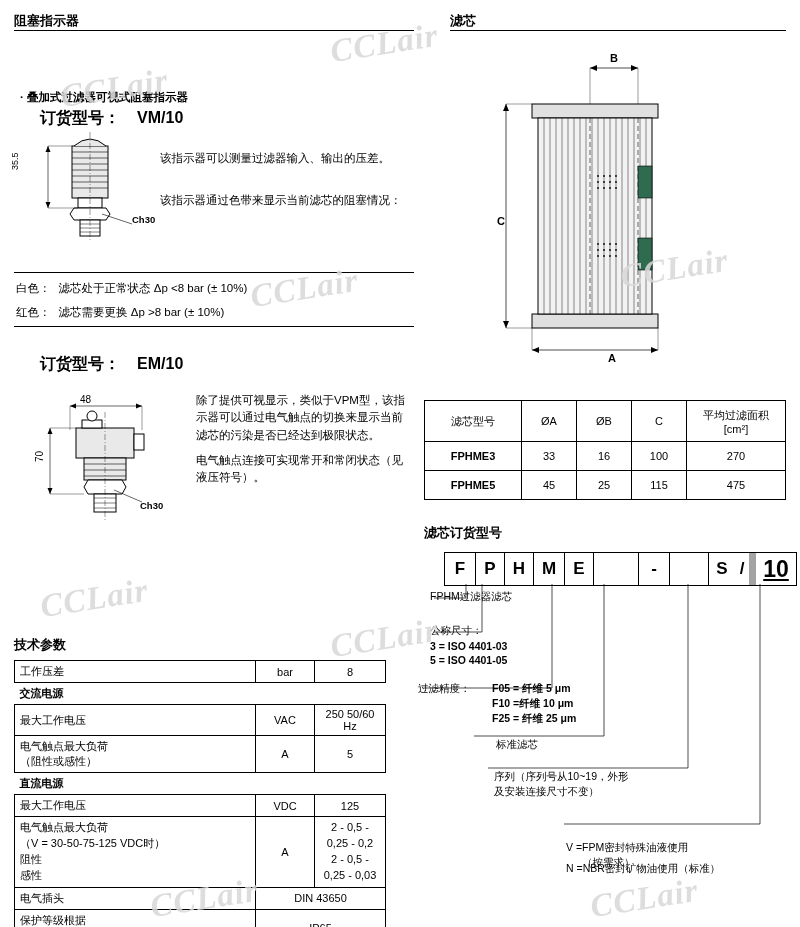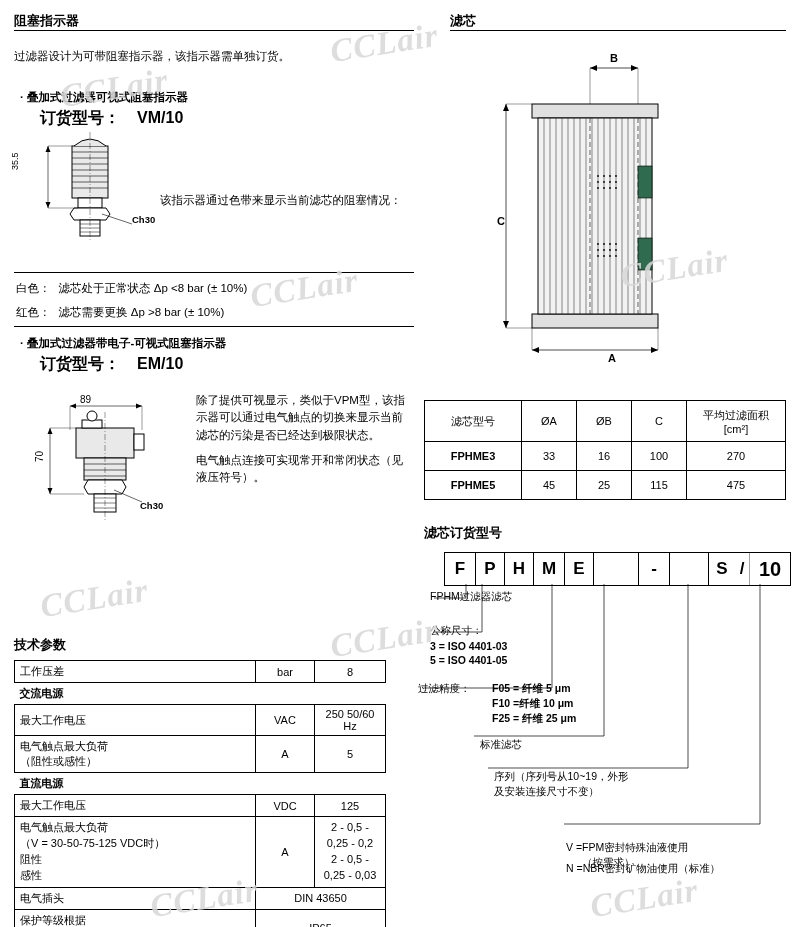--- a/index.html
+++ b/index.html
@@ -74,21 +74,20 @@
   <div class="wm" style="left:620px; top:250px;">CCLair</div>
   <div class="wm" style="left:250px; top:270px;">CCLair</div>
   <div class="wm" style="left:40px; top:580px;">CCLair</div>
   <div class="wm" style="left:330px; top:620px;">CCLair</div>
   <div class="wm" style="left:150px; top:880px;">CCLair</div>
   <div class="wm" style="left:590px; top:880px;">CCLair</div>
 
   <div class="abs h-title" style="left:14px; top:12px;">阻塞指示器</div>
   <div class="abs" style="left:14px; top:30px; width:400px; border-top:1px solid #000;"></div>
 
-  <div class="abs bodytext" style="left:14px; top:48px; width:400px;">过滤器设计为可带阻塞指示器，该指示器需单独订货。</div>
 
   <div class="abs bullet-title" style="left:20px; top:90px;">· 叠加式过滤器可视式阻塞指示器</div>
   <div class="abs" style="left:40px; top:108px;">
     <span class="code-label">订货型号：</span>
     <span class="code-label" style="margin-left:14px;">VM/10</span>
   </div>
 
   <div class="abs" style="left:14px; top:128px;">
     <svg width="160" height="120" viewBox="0 0 160 120">
 
@@ -124,32 +123,32 @@
       <polygon points="34,80 31.5,74 36.5,74" fill="#000"></polygon>
       <line x1="34" y1="18" x2="58" y2="18" stroke="#000" stroke-width="0.4"></line>
       <line x1="34" y1="80" x2="64" y2="80" stroke="#000" stroke-width="0.4"></line>
 
       <line x1="88" y1="86" x2="118" y2="96" stroke="#000" stroke-width="0.6"></line>
     </svg>
   </div>
   <div class="abs" style="left:10px; top:170px; font-size:9px; transform:rotate(-90deg); transform-origin:left top;">35.5</div>
   <div class="abs" style="left:132px; top:214px; font-size:9.5px; font-weight:bold;">Ch30</div>
 
+  <div class="abs bodytext" style="left:160px; top:150px; width:250px;">该指示器可以测量过滤器输入、输出的压差。</div>
   <div class="abs bodytext" style="left:160px; top:192px; width:250px;font-family:Liberation Serif, serif;">该指示器通过色带来显示当前滤芯的阻塞情况：</div>
 
   <div class="abs" style="left:14px; top:272px; width:400px; border-top:1px solid #000;"></div>
   <div class="abs bodytext" style="left:16px; top:280px;">
     <span>白色：</span><span style="margin-left:8px;">滤芯处于正常状态 Δp &lt;8 bar (± 10%)</span>
   </div>
   <div class="abs bodytext" style="left:16px; top:304px;">
     <span>红色：</span><span style="margin-left:8px;">滤芯需要更换 Δp &gt;8 bar (± 10%)</span>
   </div>
   <div class="abs" style="left:14px; top:326px; width:400px; border-top:1px solid #000;"></div>
 
-  <div class="abs bullet-title" style="left:20px; top:336px;">· 叠加式过滤器带电子-可视式阻塞指示器</div>
   <div class="abs" style="left:40px; top:354px;">
     <span class="code-label">订货型号：</span>
     <span class="code-label" style="margin-left:14px;">EM/10</span>
   </div>
 
   <div class="abs" style="left:14px; top:384px;">
     <svg width="190" height="160" viewBox="0 0 190 160">
 
       <line x1="56" y1="22" x2="128" y2="22" stroke="#000" stroke-width="0.6"></line>
       <polygon points="56,22 62,19.5 62,24.5" fill="#000"></polygon>
@@ -181,21 +180,21 @@
 
       <line x1="36" y1="44" x2="36" y2="110" stroke="#000" stroke-width="0.6"></line>
       <polygon points="36,44 33.5,50 38.5,50" fill="#000"></polygon>
       <polygon points="36,110 33.5,104 38.5,104" fill="#000"></polygon>
       <line x1="36" y1="44" x2="62" y2="44" stroke="#000" stroke-width="0.4"></line>
       <line x1="36" y1="110" x2="70" y2="110" stroke="#000" stroke-width="0.4"></line>
 
       <line x1="100" y1="106" x2="128" y2="118" stroke="#000" stroke-width="0.6"></line>
     </svg>
   </div>
-  <div class="abs" style="left:80px; top:394px; font-size:10px;">89</div>
+  <div class="abs" style="left:80px; top:394px; font-size:10px;">48</div>
   <div class="abs" style="left:34px; top:462px; font-size:10px; transform:rotate(-90deg); transform-origin:left top;">70</div>
   <div class="abs" style="left:140px; top:500px; font-size:9.5px; font-weight:bold;">Ch30</div>
 
   <div class="abs bodytext" style="left:196px; top:452px; width:215px;">电气触点连接可实现常开和常闭状态（见液压符号）。</div>
   <div class="abs bodytext" style="left:196px; top:392px; width:215px;">除了提供可视显示，类似于VPM型，该指示器可以通过电气触点的切换来显示当前滤芯的污染是否已经达到极限状态。</div>
 
   <div class="abs h-title" style="left:14px; top:636px;">技术参数</div>
 
   <table class="grid abs" style="left:14px; top:660px; width:372px;">
     <tbody>
@@ -366,21 +365,21 @@
     <div style="width:30px; border-right:1px solid #000; display:flex; align-items:center; justify-content:center; font-weight:bold; font-size:17px;">F</div>
     <div style="width:28px; border-right:1px solid #000; display:flex; align-items:center; justify-content:center; font-weight:bold; font-size:17px;">P</div>
     <div style="width:28px; border-right:1px solid #000; display:flex; align-items:center; justify-content:center; font-weight:bold; font-size:17px;">H</div>
     <div style="width:30px; border-right:1px solid #000; display:flex; align-items:center; justify-content:center; font-weight:bold; font-size:17px;">M</div>
     <div style="width:28px; border-right:1px solid #000; display:flex; align-items:center; justify-content:center; font-weight:bold; font-size:17px;">E</div>
     <div style="width:44px; border-right:1px solid #000;"></div>
     <div style="width:30px; border-right:1px solid #000; display:flex; align-items:center; justify-content:center; font-weight:bold; font-size:17px;">-</div>
     <div style="width:38px; border-right:1px solid #000;"></div>
     <div style="width:26px; display:flex; align-items:center; justify-content:center; font-weight:bold; font-size:17px;">S</div>
     <div style="width:14px; display:flex; align-items:center; justify-content:center; font-weight:bold; font-size:17px;">/</div>
-    <div style="width:40px; border-left:1px solid #a3a3a3; display:flex; align-items:center; justify-content:center; font-weight:bold; font-size:20px;">10</div>
+    <div style="width:40px; border-left:7px solid #a3a3a3; display:flex; align-items:center; justify-content:center; font-weight:bold; font-size:23px;text-decoration:underline;">10</div>
   </div>
 
   <div class="abs" style="left:424px; top:584px;">
     <svg width="360" height="300" viewBox="0 0 360 300">
 
       <line x1="42" y1="0" x2="42" y2="14" stroke="#000" stroke-width="0.7"></line>
       <line x1="42" y1="14" x2="10" y2="14" stroke="#000" stroke-width="0.7"></line>
 
       <line x1="58" y1="0" x2="58" y2="48" stroke="#000" stroke-width="0.7"></line>
       <line x1="58" y1="48" x2="10" y2="48" stroke="#000" stroke-width="0.7"></line>
@@ -402,21 +401,21 @@
   <div class="abs" style="left:430px; top:590px; font-size:10.5px;">FPHM过滤器滤芯</div>
   <div class="abs" style="left:430px; top:624px; font-size:10.5px;">公称尺寸：</div>
   <div class="abs bold" style="left:430px; top:640px; font-size:10.5px;">3 = ISO 4401-03</div>
   <div class="abs bold" style="left:430px; top:654px; font-size:10.5px;">5 = ISO 4401-05</div>
 
   <div class="abs" style="left:418px; top:682px; font-size:10.5px;">过滤精度：</div>
   <div class="abs bold" style="left:492px; top:682px; font-size:10.5px;">F05 = 纤维  5 μm</div>
   <div class="abs bold" style="left:492px; top:697px; font-size:10.5px;">F10 =纤维 10 μm</div>
   <div class="abs bold" style="left:492px; top:712px; font-size:10.5px;">F25 = 纤维 25 μm</div>
 
-  <div class="abs" style="left:480px; top:738px; font-size:10.5px;">标准滤芯</div>
+  <div class="abs" style="left:496px; top:738px; font-size:10.5px;">标准滤芯</div>
 
   <div class="abs" style="left:494px; top:770px; font-size:10.5px;">序列（序列号从10~19，外形</div>
   <div class="abs" style="left:494px; top:785px; font-size:10.5px;">及安装连接尺寸不变）</div>
 
   <div class="abs" style="left:566px; top:826px; font-size:10.5px;margin-top:36px;">N =NBR密封矿物油使用（标准）</div>
   <div class="abs" style="left:566px; top:841px; font-size:10.5px;">V =FPM密封特殊油液使用</div>
   <div class="abs" style="left:582px; top:856px; font-size:10.5px;">（按需求）</div>
 
 </div>
 

